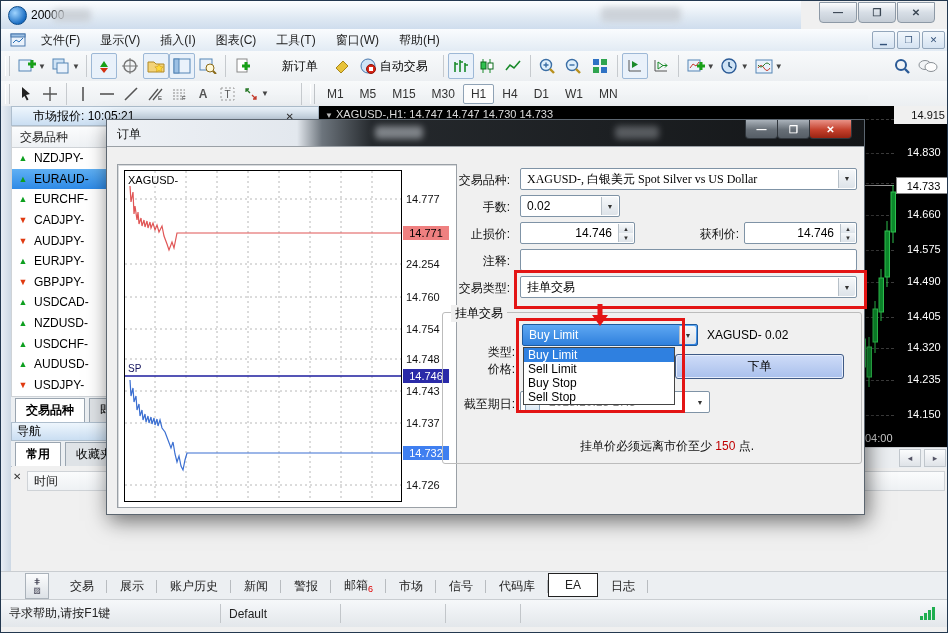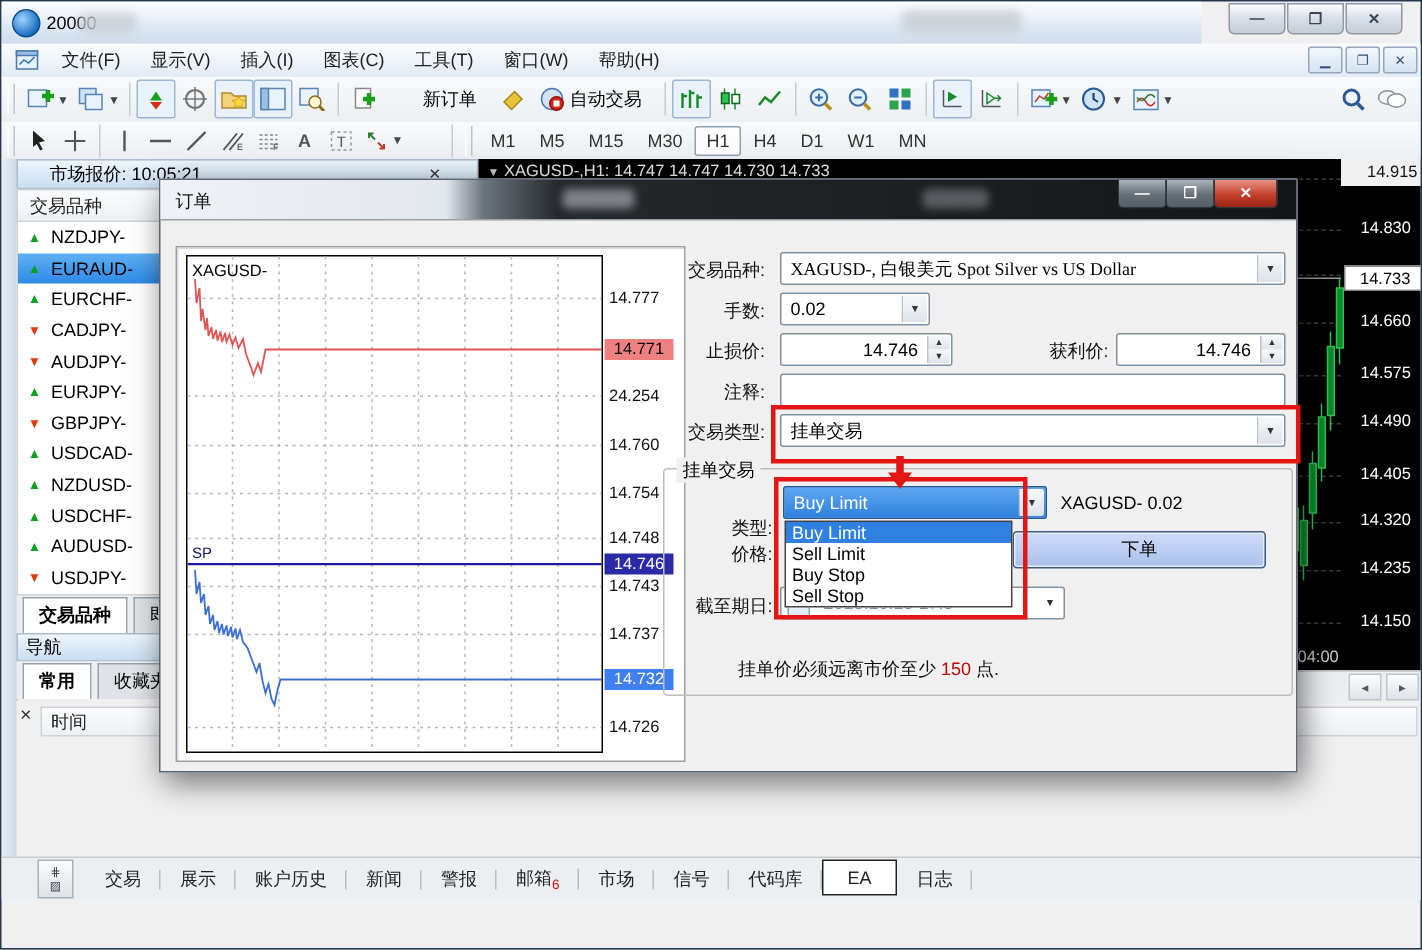--- a/index.html
+++ b/index.html
@@ -540,20 +540,32 @@
     <span class="btab"><span>新闻</span><span class="divider"></span></span>
     <span class="btab"><span>警报</span><span class="divider"></span></span>
     <span class="btab"><span>邮箱</span><span class="badge6">6</span><span class="divider"></span></span>
     <span class="btab"><span>市场</span><span class="divider"></span></span>
     <span class="btab"><span>信号</span><span class="divider"></span></span>
     <span class="btab"><span>代码库</span><span class="divider"></span></span>
     <span class="btab active"><span>EA</span></span>
     <span class="btab"><span>日志</span><span class="divider"></span></span>
   </div>
 
+  <div class="abs statusbar">
+    <span class="scell" style="width:220px;">寻求帮助,请按F1键</span>
+    <span class="scell" style="width:120px;">Default</span>
+    <span class="scell" style="width:105px;"></span>
+    <span class="scell" style="width:75px;"></span>
+    <span class="connbars">
+      <i style="height:4px;"></i>
+        <i style="height:7px;"></i>
+        <i style="height:10px;"></i>
+        <i style="height:13px;"></i>
+    </span>
+  </div>
 
   <div class="abs dialog">
     <div class="dlg-title">
       <span class="dlg-title-text">订单</span>
       <div class="abs blob" style="left:268px;top:6px;width:48px;height:13px;opacity:.55;"></div>
       <div class="abs blob" style="left:508px;top:6px;width:44px;height:13px;opacity:.35;"></div>
       <div class="glassbtn" style="right:86px;width:31px;">—</div>
       <div class="glassbtn" style="right:54px;width:31px;">❐</div>
       <div class="glassbtn close" style="right:12px;width:41px;">✕</div>
     </div>
@@ -667,18 +679,18 @@
     </div>
 
     <div class="ddlist" style="left:416px;top:227px;width:150px;">
       <div class="item sel">Buy Limit</div>
       <div class="item">Sell Limit</div>
       <div class="item">Buy Stop</div>
       <div class="item">Sell Stop</div>
     </div>
     <div class="redbox" style="left:409px;top:198px;width:163px;height:89px;"></div>
 
-    <div class="hint" style="left:385px;top:318px;width:350px;">
+    <div class="hint" style="left:385px;top:318px;width:350px;text-align:center;">
       <span>挂单价必须远离市价至少 </span><span class="hintnum">150</span><span> 点.</span>
     </div>
   </div>
 
 </div>
 
 </body></html>

